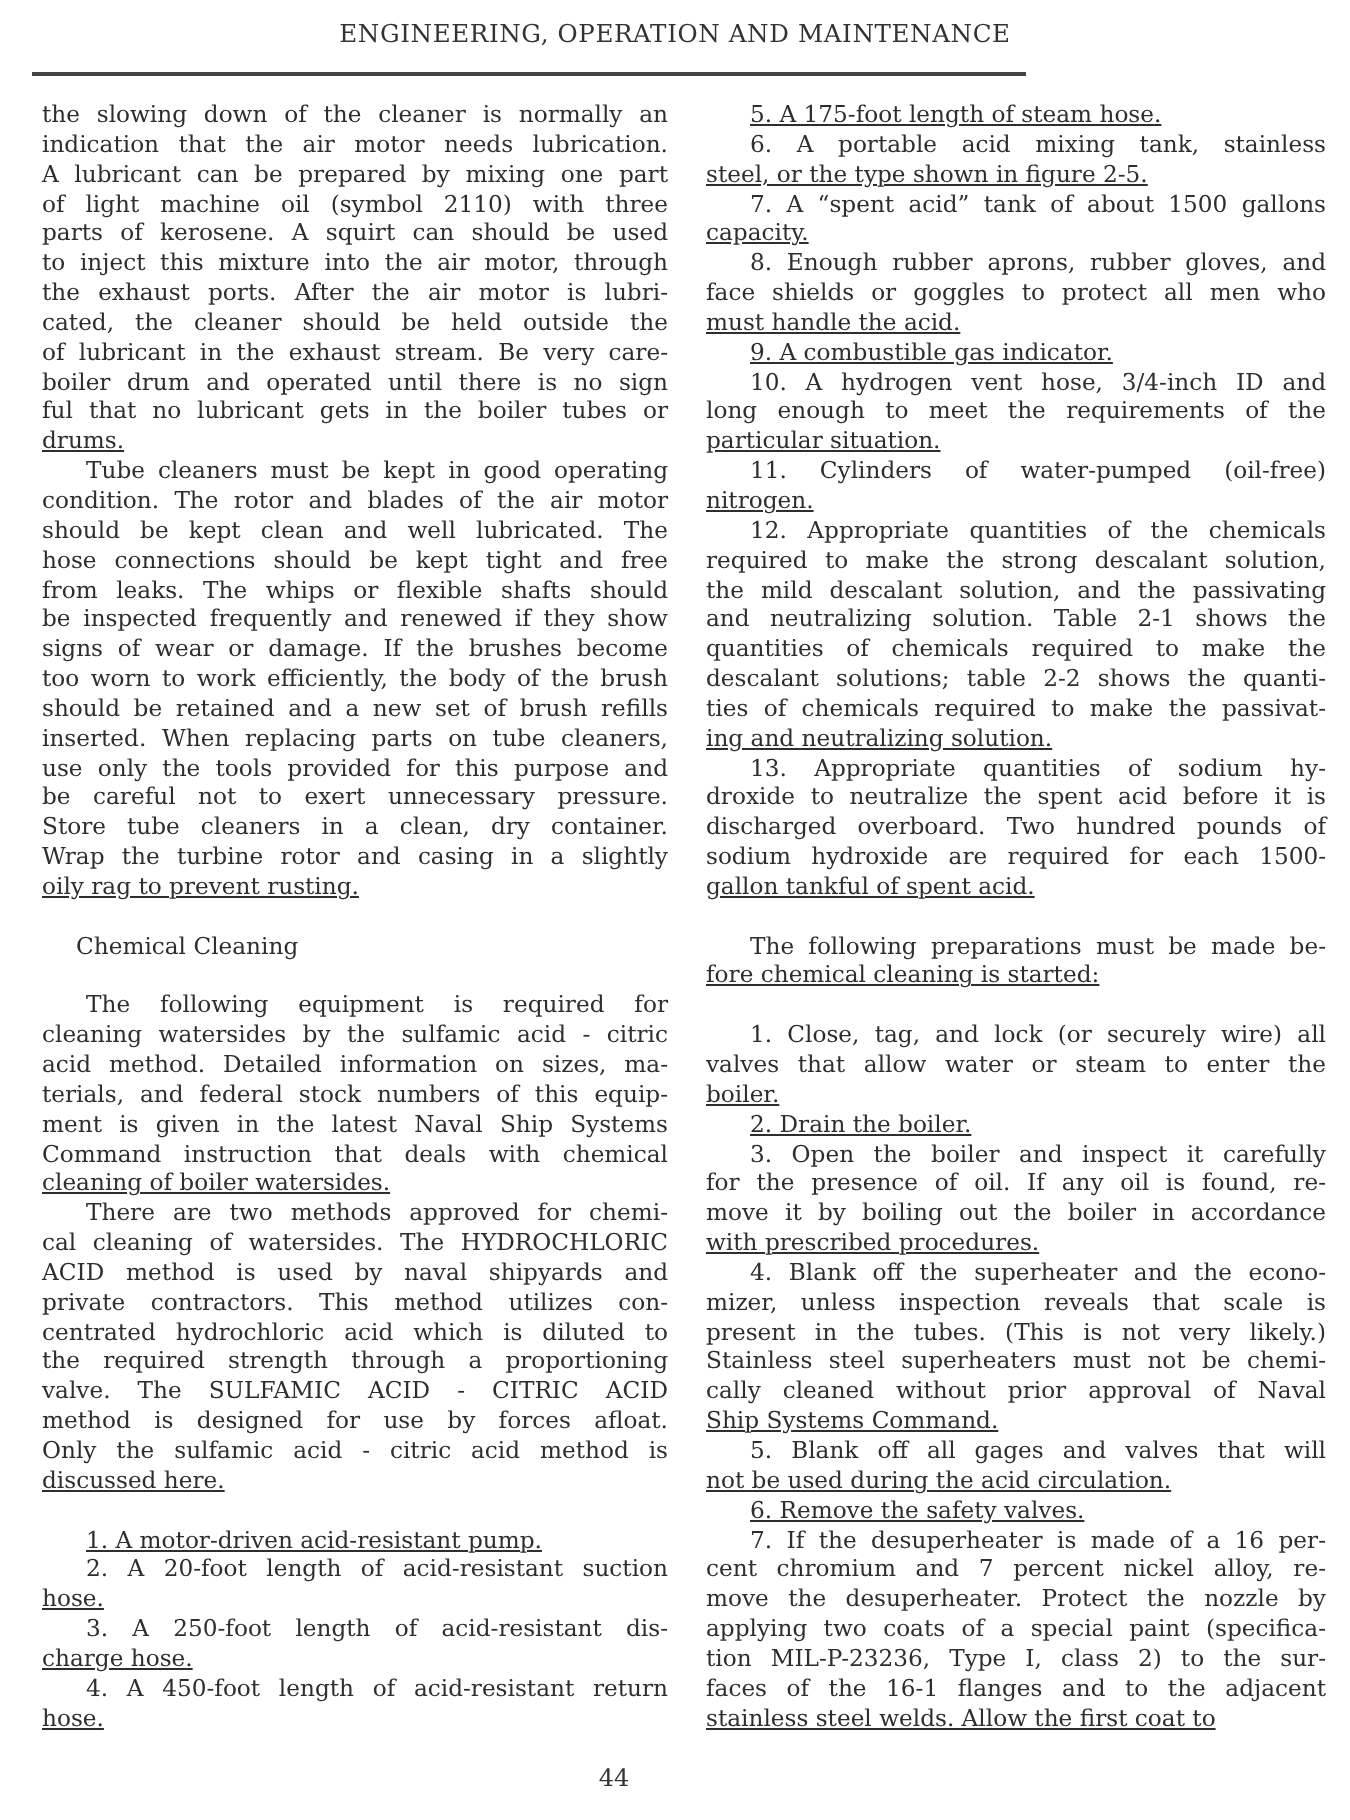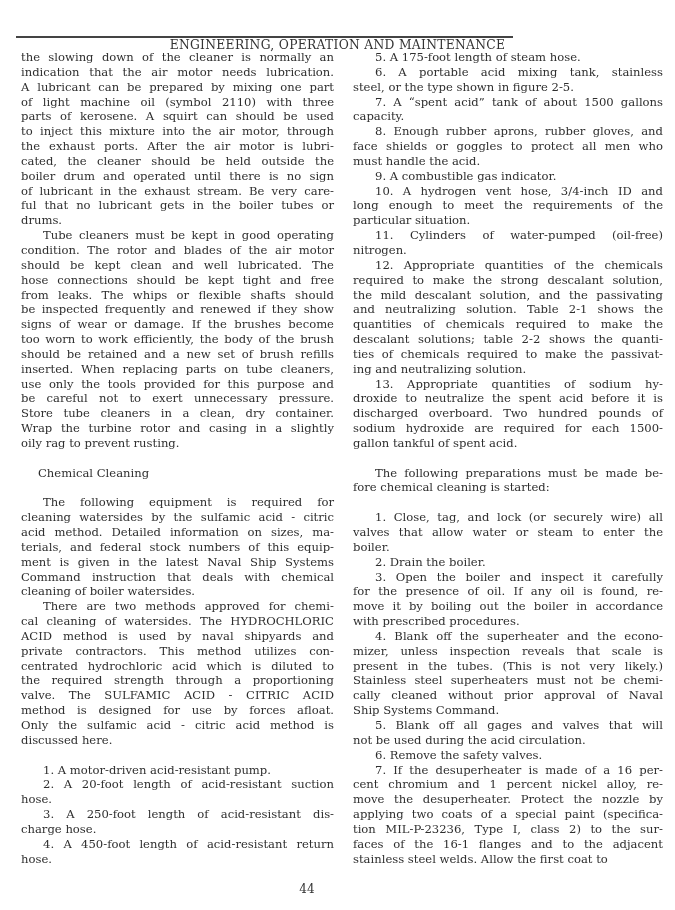--- a/index.html
+++ b/index.html
@@ -2,35 +2,35 @@
 <html><head>
 <meta charset="utf-8">
 <style>
   html, body { margin: 0; padding: 0; }
   body {
     width: 675px; height: 910px; background: #ffffff; position: relative; overflow: hidden;
     font-family: "DejaVu Serif", "Liberation Serif", serif; color: #2a2a2a;
   }
   .header {
     position: absolute; left: 0; top: 10px; width: 675px; text-align: center;
-    font-size: 12.3px; letter-spacing: 0.3px; color: #333; margin-top: 28px;
+    font-size: 12.3px; letter-spacing: 0.3px; color: #333;
   }
   .rule {
     position: absolute; left: 16px; top: 36px; width: 498px; height: 1.5px; background: #444;
     width: 498px;
   }
   .rule { width: 497px; left: 16px; }
   .col {
     position: absolute; top: 50px; font-size: 11.6px; line-height: 14.85px;
     text-align: justify; color: #2e2e2e;
   }
   .col.left { left: 21px; width: 313px; }
   .col.right { left: 353px; width: 310px; }
   .line { display: block; white-space: nowrap; text-align-last: justify; text-align: justify; }
-  .line.last { text-align-last: left; }
+  .line.last { text-align-last: left; text-decoration: underline; }
   .line.ind { text-indent: 22px; }
   .gap { display: block; height: 14.85px; }
   .heading { display: block; text-align-last: left; margin-left: 17px; }
   .pagenum {
     position: absolute; left: 0; width: 614px; top: 882px; text-align: center; font-size: 12px; color: #333;
   }
 </style>
 </head>
 <body>
 
@@ -40,22 +40,22 @@
 <div class="col left">
   <div>
       <span class="line">the slowing down of the cleaner is normally an</span>
       <span class="line">indication that the air motor needs lubrication.</span>
       <span class="line">A lubricant can be prepared by mixing one part</span>
       <span class="line">of light machine oil (symbol 2110) with three</span>
       <span class="line">parts of kerosene. A squirt can should be used</span>
       <span class="line">to inject this mixture into the air motor, through</span>
       <span class="line">the exhaust ports. After the air motor is lubri-</span>
       <span class="line">cated, the cleaner should be held outside the</span>
+      <span class="line">of lubricant in the exhaust stream. Be very care-</span>
       <span class="line">boiler drum and operated until there is no sign</span>
-      <span class="line">of lubricant in the exhaust stream. Be very care-</span>
       <span class="line">ful that no lubricant gets in the boiler tubes or</span>
       <span class="line last">drums.</span>
     </div>
   <div>
       <span class="line ind">Tube cleaners must be kept in good operating</span>
       <span class="line">condition. The rotor and blades of the air motor</span>
       <span class="line">should be kept clean and well lubricated. The</span>
       <span class="line">hose connections should be kept tight and free</span>
       <span class="line">from leaks. The whips or flexible shafts should</span>
       <span class="line">be inspected frequently and renewed if they show</span>
@@ -192,21 +192,21 @@
       </div>
       <div>
         <span class="line ind">5. Blank off all gages and valves that will</span>
         <span class="line last">not be used during the acid circulation.</span>
       </div>
       <div>
         <span class="line last ind">6. Remove the safety valves.</span>
       </div>
       <div>
         <span class="line ind">7. If the desuperheater is made of a 16 per-</span>
-        <span class="line">cent chromium and 1 percent nickel alloy, re-</span>
+        <span class="line">cent chromium and 7 percent nickel alloy, re-</span>
         <span class="line">move the desuperheater. Protect the nozzle by</span>
         <span class="line">applying two coats of a special paint (specifica-</span>
         <span class="line">tion MIL-P-23236, Type I, class 2) to the sur-</span>
         <span class="line">faces of the 16-1 flanges and to the adjacent</span>
         <span class="line last">stainless steel welds. Allow the first coat to</span>
       </div>
     </div>
 </div>
 
 <div class="pagenum">44</div>

